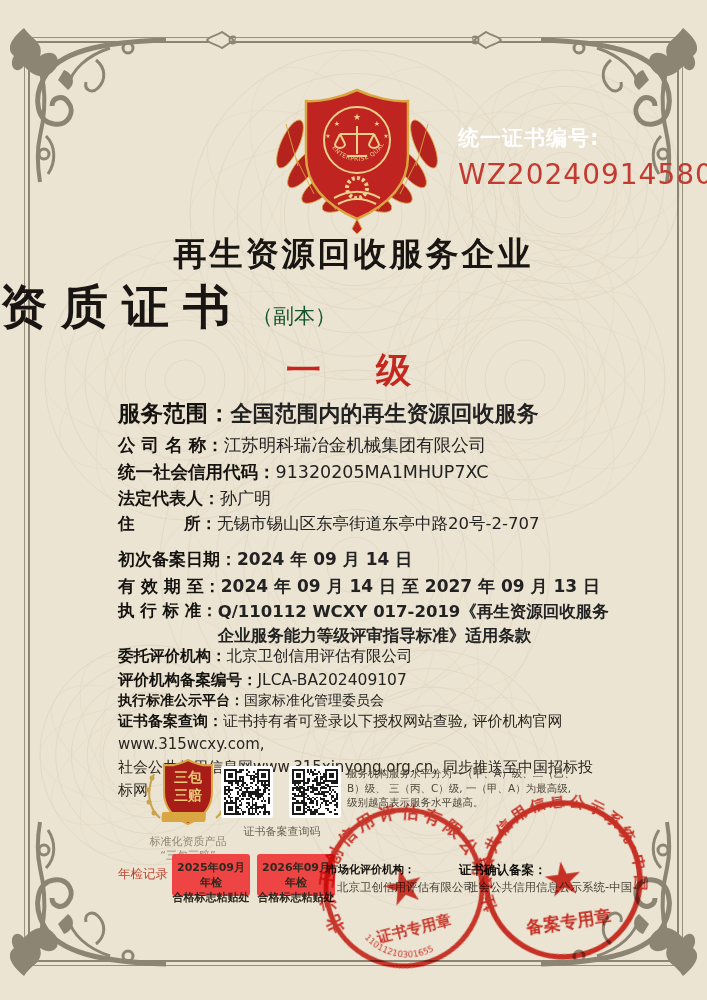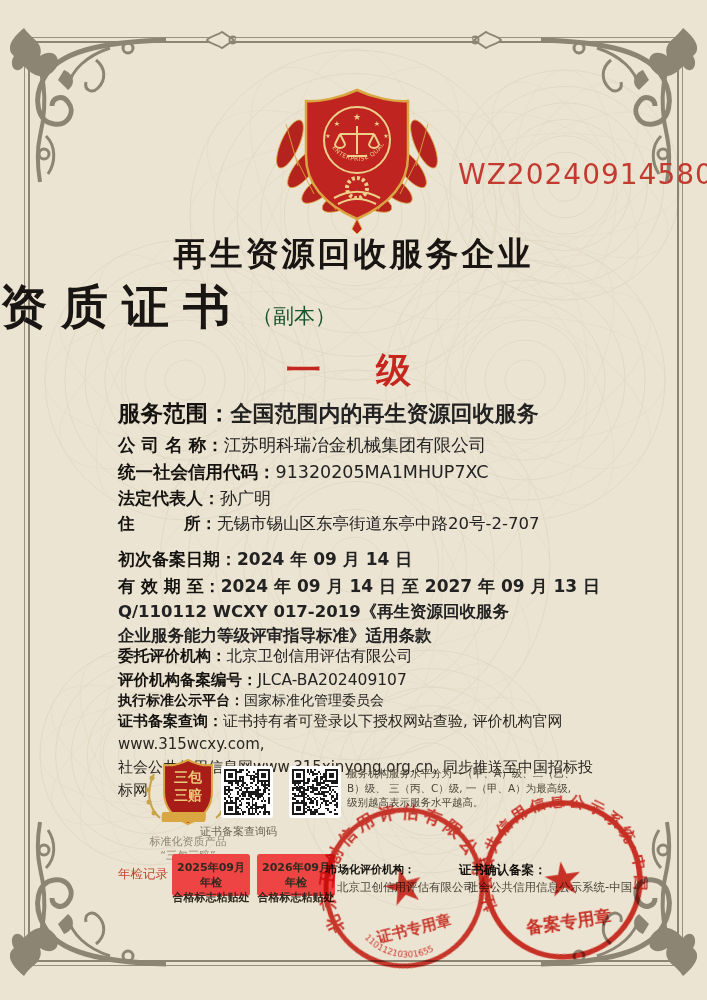--- a/index.html
+++ b/index.html
@@ -39,21 +39,21 @@
   .rec3{top:600px;font-size:16.5px;display:flex;}
   .rec3 .col{line-height:24px;}
   .val2{font-weight:600;}
   .ag1{top:646px;font-size:15.5px;}
   .ag2{top:670px;font-size:15.5px;}
   .ag3{top:692px;font-size:14px;}
   .query{position:absolute;left:118px;top:710px;width:478px;font-size:15px;line-height:23px;color:#2a2620;white-space:normal;}
   
   .badge-cap{position:absolute;left:128px;width:120px;text-align:center;font-size:11px;color:#8f8673;}
   .qr-wrap{position:absolute;width:52px;height:52px;background:#fff;border-radius:3px;padding:3px;box-sizing:border-box;}
-  .qr-cap{position:absolute;left:200px;top:824px;width:164px;font-size:11px;color:#6b6354;}
+  .qr-cap{position:absolute;left:200px;top:824px;width:164px;text-align:center;font-size:11px;color:#6b6354;}
   .note{position:absolute;left:347px;top:766px;width:228px;font-size:10.5px;line-height:14.5px;color:#4f483c;}
   .annual-label{position:absolute;left:118px;top:866px;font-size:12.5px;color:#c0462f;}
   .abox{position:absolute;top:854px;width:78px;height:42px;background:#ef4444;border-radius:3px;text-align:center;font-size:11px;font-weight:bold;color:#30291f;line-height:15px;padding-top:6px;box-sizing:border-box;}
   .abox1{left:172px;}
   .abox2{left:257px;}
   .mk-label{position:absolute;left:327px;top:862px;font-size:11px;font-weight:bold;color:#14110d;}
   .mk-value{position:absolute;left:337px;top:880px;font-size:11.5px;color:#4a443a;}
   .cf-label{position:absolute;left:459px;top:862px;font-size:12.5px;font-weight:bold;color:#14110d;}
   .cf-value{position:absolute;left:467px;top:880px;font-size:11.5px;color:#4a443a;}
   .stamp{position:absolute;mix-blend-mode:multiply;}
@@ -280,38 +280,40 @@
     <text font-size="6" fill="#ecd08a" letter-spacing="0.5"><textPath href="#embarc" startOffset="4">ENTERPRISE QUALIFICATION</textPath></text>
 
     <g stroke="#ecd08a" fill="none">
       <circle cx="95" cy="106" r="10" stroke-width="4" stroke-dasharray="3 2.2"></circle>
       <path d="M72,116 C87,108 103,108 118,116" stroke-width="2"></path>
       <path d="M76,122 C89,115 101,115 114,122" stroke-width="2"></path>
     </g>
     <path d="M95,137 L90,147 L95,152 L100,147 Z" fill="#bf2420" stroke="#d9a641" stroke-width="1"></path>
   </svg>
 
+  <div class="abs certno-label">统一证书编号:</div>
   <div class="abs certno-value">WZ202409145805</div>
 
   <div class="abs title1">再生资源回收服务企业</div>
   <div class="abs title2row">
     <span class="title2">资质证书</span>
     <span class="title2sfx">（副本）</span>
   </div>
   <div class="abs grade">一　级</div>
 
   <div class="line scope"><span class="lb">服务范围：</span><span class="val">全国范围内的再生资源回收服务</span></div>
   <div class="line company"><span class="lb">公 司 名 称：</span><span>江苏明科瑞冶金机械集团有限公司</span></div>
   <div class="line credit"><span class="lb">统一社会信用代码：</span><span>91320205MA1MHUP7XC</span></div>
   <div class="line legal"><span class="lb">法定代表人：</span><span>孙广明</span></div>
   <div class="line address"><span class="lb">住　　　所：</span><span>无锡市锡山区东亭街道东亭中路20号-2-707</span></div>
 
   <div class="line rec1"><span class="lb">初次备案日期：</span><span class="val2">2024 年 09 月 14 日</span></div>
   <div class="line rec2"><span class="lb">有 效 期 至：</span><span class="val2">2024 年 09 月 14 日 至 2027 年 09 月 13 日</span></div>
   <div class="line rec3">
+      <span class="lb">执 行 标 准：</span>
       <span class="col"><span class="val2">Q/110112 WCXY 017-2019《再生资源回收服务</span><br><span class="val2">企业服务能力等级评审指导标准》适用条款</span></span>
     </div>
 
   <div class="line ag1"><span class="lb">委托评价机构：</span><span>北京卫创信用评估有限公司</span></div>
   <div class="line ag2"><span class="lb">评价机构备案编号：</span><span>JLCA-BA202409107</span></div>
   <div class="line ag3"><span class="lb">执行标准公示平台：</span><span>国家标准化管理委员会</span></div>
   <div class="query"><span class="lb">证书备案查询：</span><span>证书持有者可登录以下授权网站查验, 评价机构官网www.315wcxy.com,</span><br><span>社会公共信用信息网www.315xinyong.org.cn, 同步推送至中国招标投标网</span></div>
 
   <svg class="abs" style="left:140px;top:756px;" width="96" height="76" viewBox="0 0 96 76">
     <g stroke="#c8a44c" stroke-width="2" fill="none">

